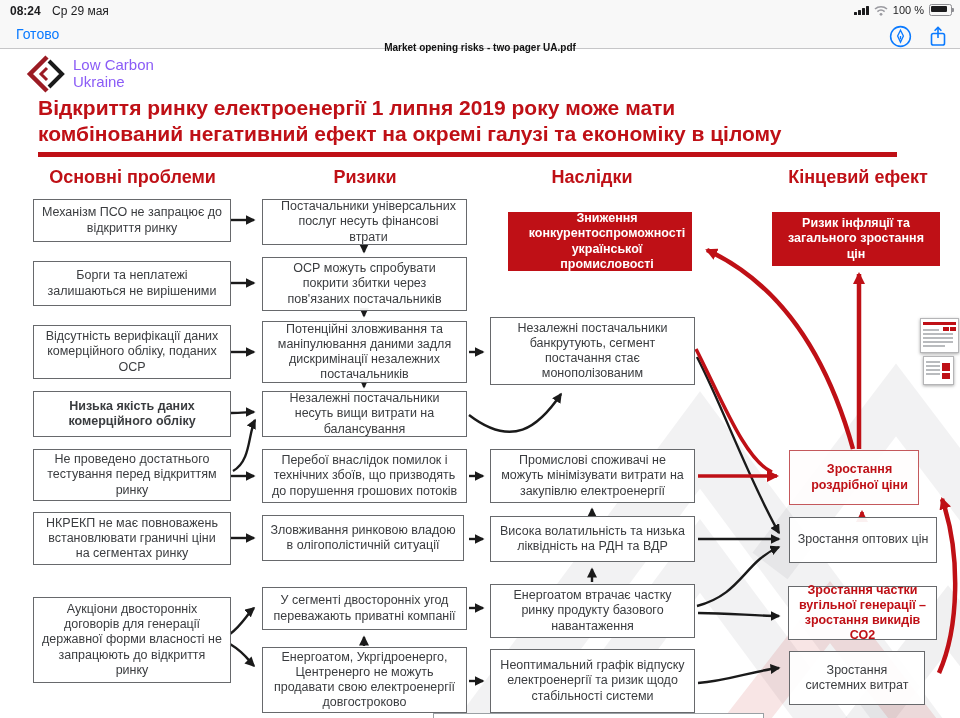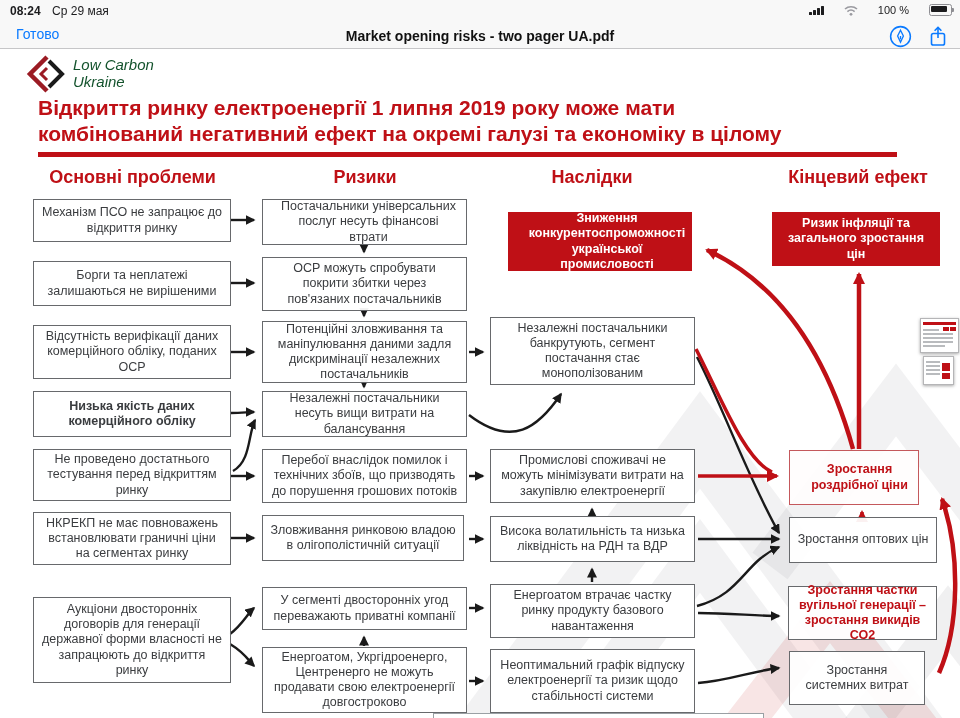--- a/index.html
+++ b/index.html
@@ -5,40 +5,40 @@
   html,body{margin:0;padding:0;background:#ffffff;}
   body{width:960px;height:718px;overflow:hidden;font-family:"Liberation Sans",sans-serif;}
   .screen{position:relative;width:960px;height:718px;background:#ffffff;overflow:hidden;}
 
   
   .chrome{position:absolute;left:0;top:0;width:960px;height:48px;background:#f8f8f8;border-bottom:1px solid #c6c6c8;z-index:6;}
   .statusbar{position:absolute;left:0;top:0;width:960px;height:22px;}
   .st-left{position:absolute;left:10px;top:4px;font-size:12px;color:#1c1c1e;}
   .st-time{font-weight:bold;}
   .st-date{margin-left:8px;font-weight:normal;}
-  .st-right{position:absolute;right:8px;top:4px;display:flex;align-items:center;gap:20px;}
+  .st-right{position:absolute;right:8px;top:4px;display:flex;align-items:center;gap:5px;}
   .sig{display:flex;align-items:flex-end;gap:1.5px;height:10px;}
   .sig i{display:block;width:2.5px;background:#1c1c1e;border-radius:0.5px;}
   .pct{font-size:11px;color:#1c1c1e;}
   .batt{position:relative;width:21px;height:10px;border:1px solid #8e8e93;border-radius:2.5px;}
   .batt i{position:absolute;left:1px;top:1px;width:16px;height:6px;background:#1c1c1e;border-radius:1px;}
   .batt b{position:absolute;right:-3px;top:2.5px;width:2px;height:4px;background:#8e8e93;border-radius:0 1px 1px 0;}
   .navbar{position:absolute;left:0;top:22px;width:960px;height:26px;}
   .done{position:absolute;left:16px;top:4px;font-size:14px;color:#0a7aff;cursor:pointer;}
-  .doc-title{position:absolute;left:0;right:0;top:6px;text-align:center;font-size:14px;font-weight:bold;color:#111;}
+  .doc-title{position:absolute;left:0;right:0;top:20px;text-align:center;font-size:10px;font-weight:bold;color:#111;}
   .nav-icons{position:absolute;right:10px;top:2px;display:flex;gap:14px;}
   .nav-btn{width:24px;height:24px;display:flex;align-items:center;justify-content:center;cursor:pointer;}
 
   
   .page{position:absolute;left:0;top:48px;width:960px;height:670px;background:#ffffff;}
   .side-strip{position:absolute;left:918px;top:48px;width:42px;height:670px;background:#cbccce;z-index:0;}
   .overlay{position:absolute;left:0;top:0;width:960px;height:718px;z-index:1;pointer-events:none;}
 
   .logo{position:absolute;left:26px;top:54px;display:flex;gap:7px;align-items:center;z-index:2;}
-  .logo-text{font-size:15px;line-height:1.12;color:#14532d;font-style:italic;}
+  .logo-text{font-size:15px;line-height:1.12;color:#8b5cf6;}
 
   .slide-title{position:absolute;left:38px;top:95px;width:880px;color:#bf1016;font-weight:bold;font-size:21px;line-height:1.23;z-index:2;}
   .title-rule{position:absolute;left:38px;top:152px;width:859px;height:5px;background:#bf1016;z-index:2;}
 
   .colhead{position:absolute;top:167px;color:#bf1016;font-weight:bold;font-size:18px;text-align:center;z-index:2;}
 
   .bx{position:absolute;box-sizing:border-box;border:1.5px solid #67696c;background:rgba(255,255,255,0.94);
       color:#3a3c3f;font-size:12.5px;line-height:1.22;display:flex;align-items:center;justify-content:center;
       text-align:center;padding:2px 7px;z-index:2;}
   .red-fill{background:#bf1016;border:none;color:#fff;font-weight:bold;}

